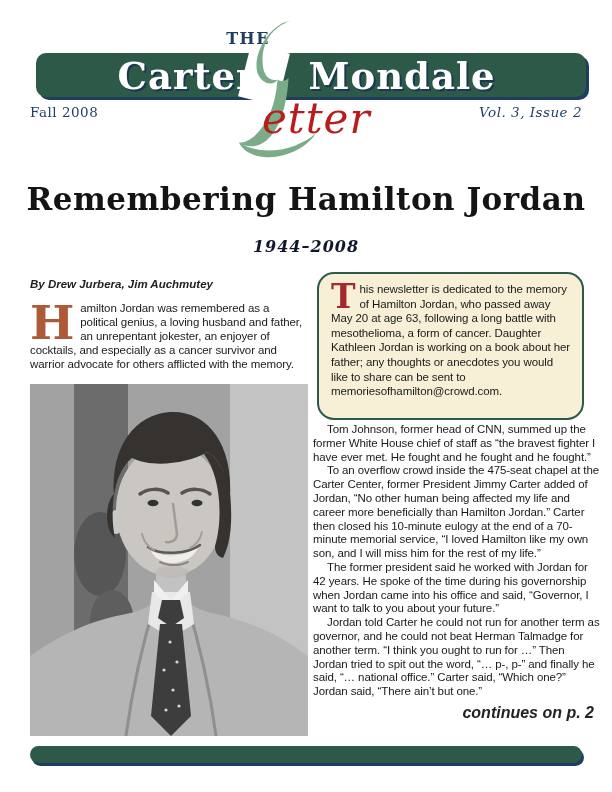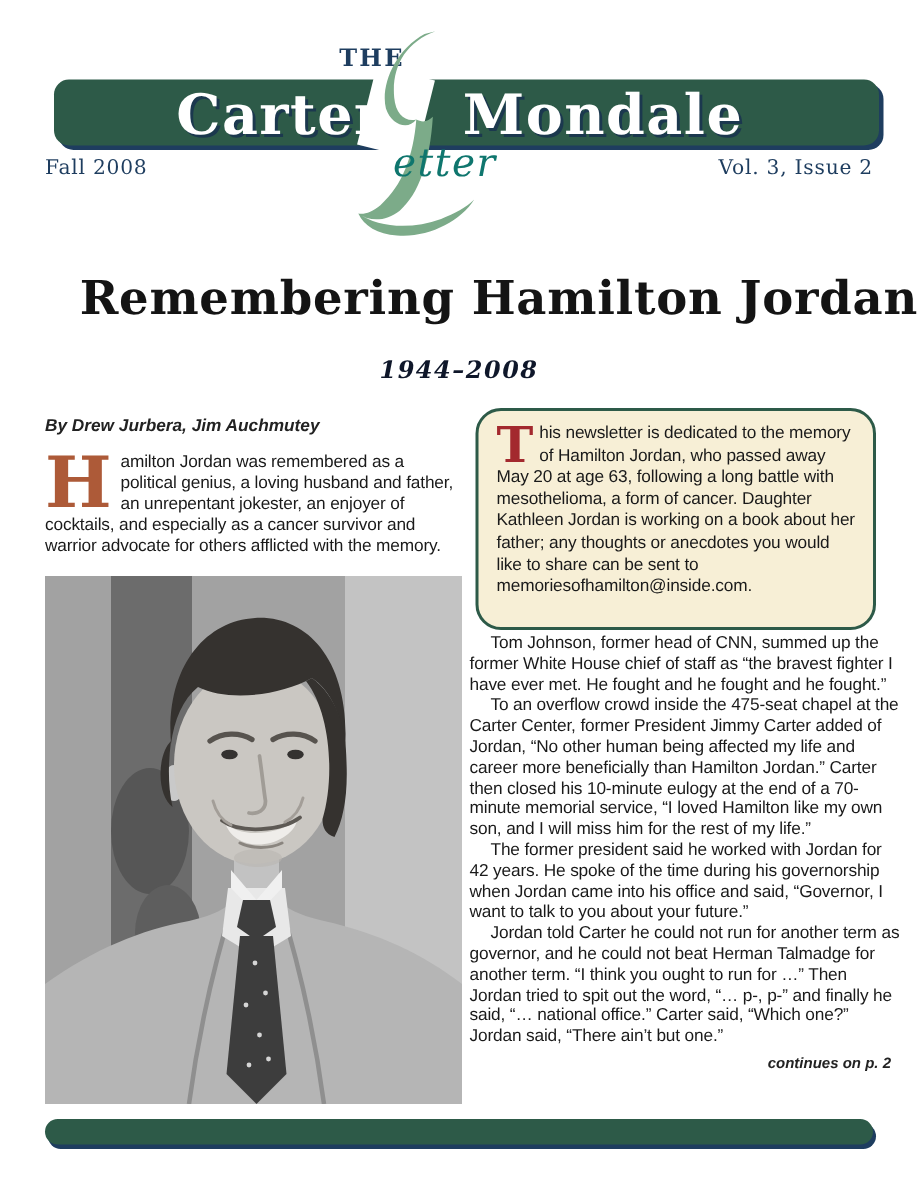--- a/index.html
+++ b/index.html
@@ -27,32 +27,32 @@
   }
   .mast-word.carter  { left:151px; }
   .mast-word.mondale { left:366px; }
   .mast-slash {
     position:absolute; left:244px; top:48px; width:40px; height:54px;
     background:#ffffff; transform:rotate(14deg); z-index:2;
   }
   .mast-L { position:absolute; left:226px; top:18px; width:92px; height:140px; z-index:3; }
   .mast-etter {
     position:absolute; left:262px; top:94px; z-index:3;
-    font-family:"DejaVu Serif", serif; font-style:italic; font-size:26px;
-    color:#0f766e; letter-spacing:1px;
+    font-family:"DejaVu Serif", serif; font-style:italic; font-size:42px;
+    color:#b91c1c; letter-spacing:1px;
   }
   .issue-line {
     position:absolute; top:104px; font-family:"DejaVu Serif", serif;
     font-size:13.5px; color:#1e3d5f; letter-spacing:0.5px;text-align:center;
   }
   .issue-date { left:30px; }
-  .issue-num  { right:30px; text-align:center; }
+  .issue-num  { right:30px; text-align:center;font-style:italic; }
   
   .headline {
-    position:absolute; top:181px; left:0; width:100%; text-align:right;
+    position:absolute; top:181px; left:0; width:100%; text-align:center;
     font-family:"DejaVu Serif", serif; font-weight:bold; font-size:31px;
     color:#141414; letter-spacing:0.5px; white-space:nowrap;
   }
   .headline-dates {
     position:absolute; top:237px; left:0; width:100%; text-align:center;
     font-family:"DejaVu Serif", serif; font-style:italic; font-weight:bold;
     font-size:16px; color:#0f172a; letter-spacing:1px;
   }
   
   .col-left { position:absolute; left:30px; top:277px; width:278px; }
@@ -77,21 +77,21 @@
   .callout p { margin:0; }
   .callout .p2 { text-indent:16px; }
   .dropcap-callout {
     float:left; font-family:"DejaVu Serif", serif; font-weight:bold;
     font-size:33px; line-height:27px; color:#a3292e; margin:1px 4px 0 0;
   }
   .article { margin-top:3px; font-size:11.5px; line-height:13.8px; letter-spacing:-0.1px; }
   .article .art-p { margin:0; text-indent:14px; }
   .continues {
     margin:5px 6px 0 0; text-align:right; font-style:italic; font-weight:bold;
-    font-size:10px; color:#222222;
+    font-size:16px; color:#222222;
   }
   
   .footer-bar {
     position:absolute; left:30px; top:746px; width:552px; height:17px;
     background:#2d5a48; border-radius:9px; box-shadow:2px 3px 0 #1e3d5f;
   }
 </style>
 </head>
 <body>
 
@@ -178,21 +178,21 @@
       <path d="M112,150 C114,158 118,163 124,166" stroke="#a39e98" stroke-width="2" fill="none" stroke-linecap="round"></path>
       <path d="M172,148 C170,156 166,161 160,164" stroke="#a39e98" stroke-width="2" fill="none" stroke-linecap="round"></path>
       <ellipse cx="142" cy="188" rx="16" ry="6" fill="#b9b5b0" opacity="0.6"></ellipse>
     </svg>
   </div>
 
   <div class="col-right">
 
     <div class="callout">
       <p>
-        <span class="dropcap-callout">T</span><span>his newsletter is dedicated to the memory of Hamilton Jordan, who passed away May 20 at age 63, following a long battle with mesothelioma, a form of cancer. Daughter Kathleen Jordan is working on a book about her father; any thoughts or anecdotes you would like to share can be sent to </span><span>memoriesofhamilton@inside.com</span><span>.</span>
+        <span class="dropcap-callout">T</span><span>his newsletter is dedicated to the memory of Hamilton Jordan, who passed away May 20 at age 63, following a long battle with mesothelioma, a form of cancer. Daughter Kathleen Jordan is working on a book about her father; any thoughts or anecdotes you would like to share can be sent to </span><span>memoriesofhamilton@crowd.com</span><span>.</span>
       </p>
     </div>
 
     <div class="article">
         <p class="art-p">Tom Johnson, former head of CNN, summed up the former White House chief of staff as “the bravest fighter I have ever met. He fought and he fought and he fought.”</p>
         <p class="art-p">To an overflow crowd inside the 475-seat chapel at the Carter Center, former President Jimmy Carter added of Jordan, “No other human being affected my life and career more beneficially than Hamilton Jordan.” Carter then closed his 10-minute eulogy at the end of a 70-minute memorial service, “I loved Hamilton like my own son, and I will miss him for the rest of my life.”</p>
         <p class="art-p">The former president said he worked with Jordan for 42 years. He spoke of the time during his governorship when Jordan came into his office and said, “Governor, I want to talk to you about your future.”</p>
         <p class="art-p">Jordan told Carter he could not run for another term as governor, and he could not beat Herman Talmadge for another term. “I think you ought to run for …” Then Jordan tried to spit out the word, “… p-, p-” and finally he said, “… national office.” Carter said, “Which one?” Jordan said, “There ain’t but one.”</p>
       </div>
 

